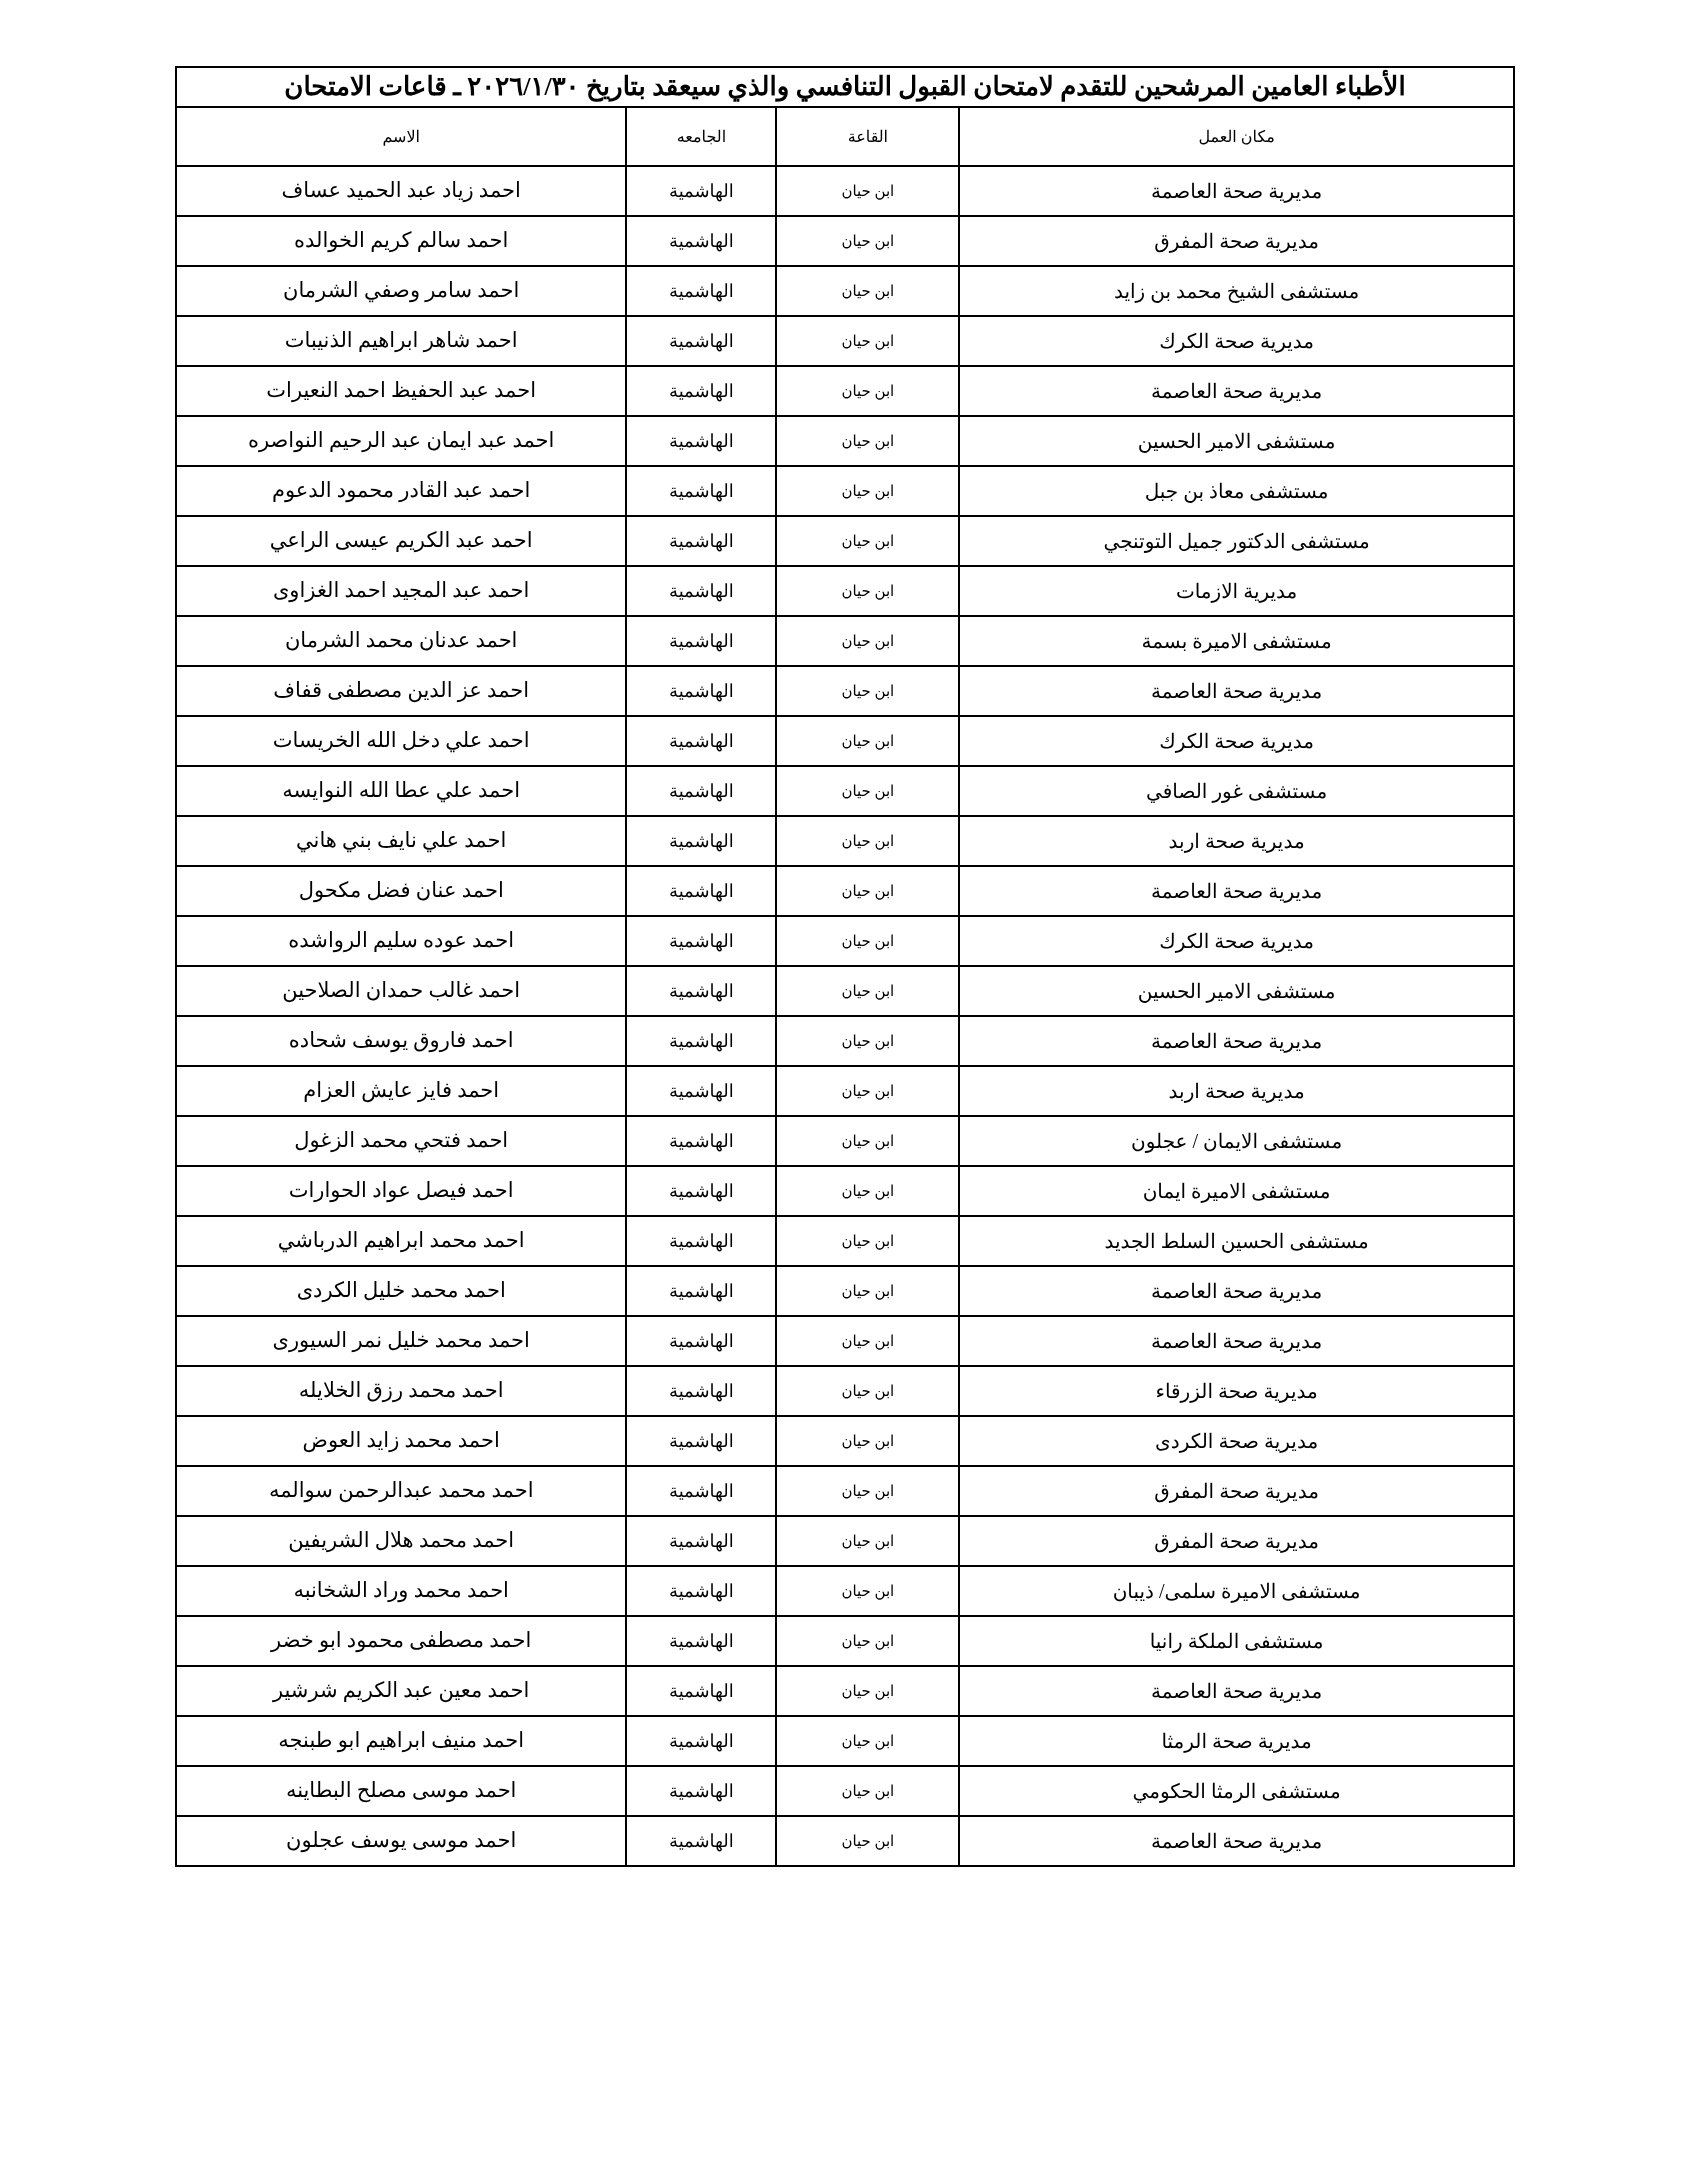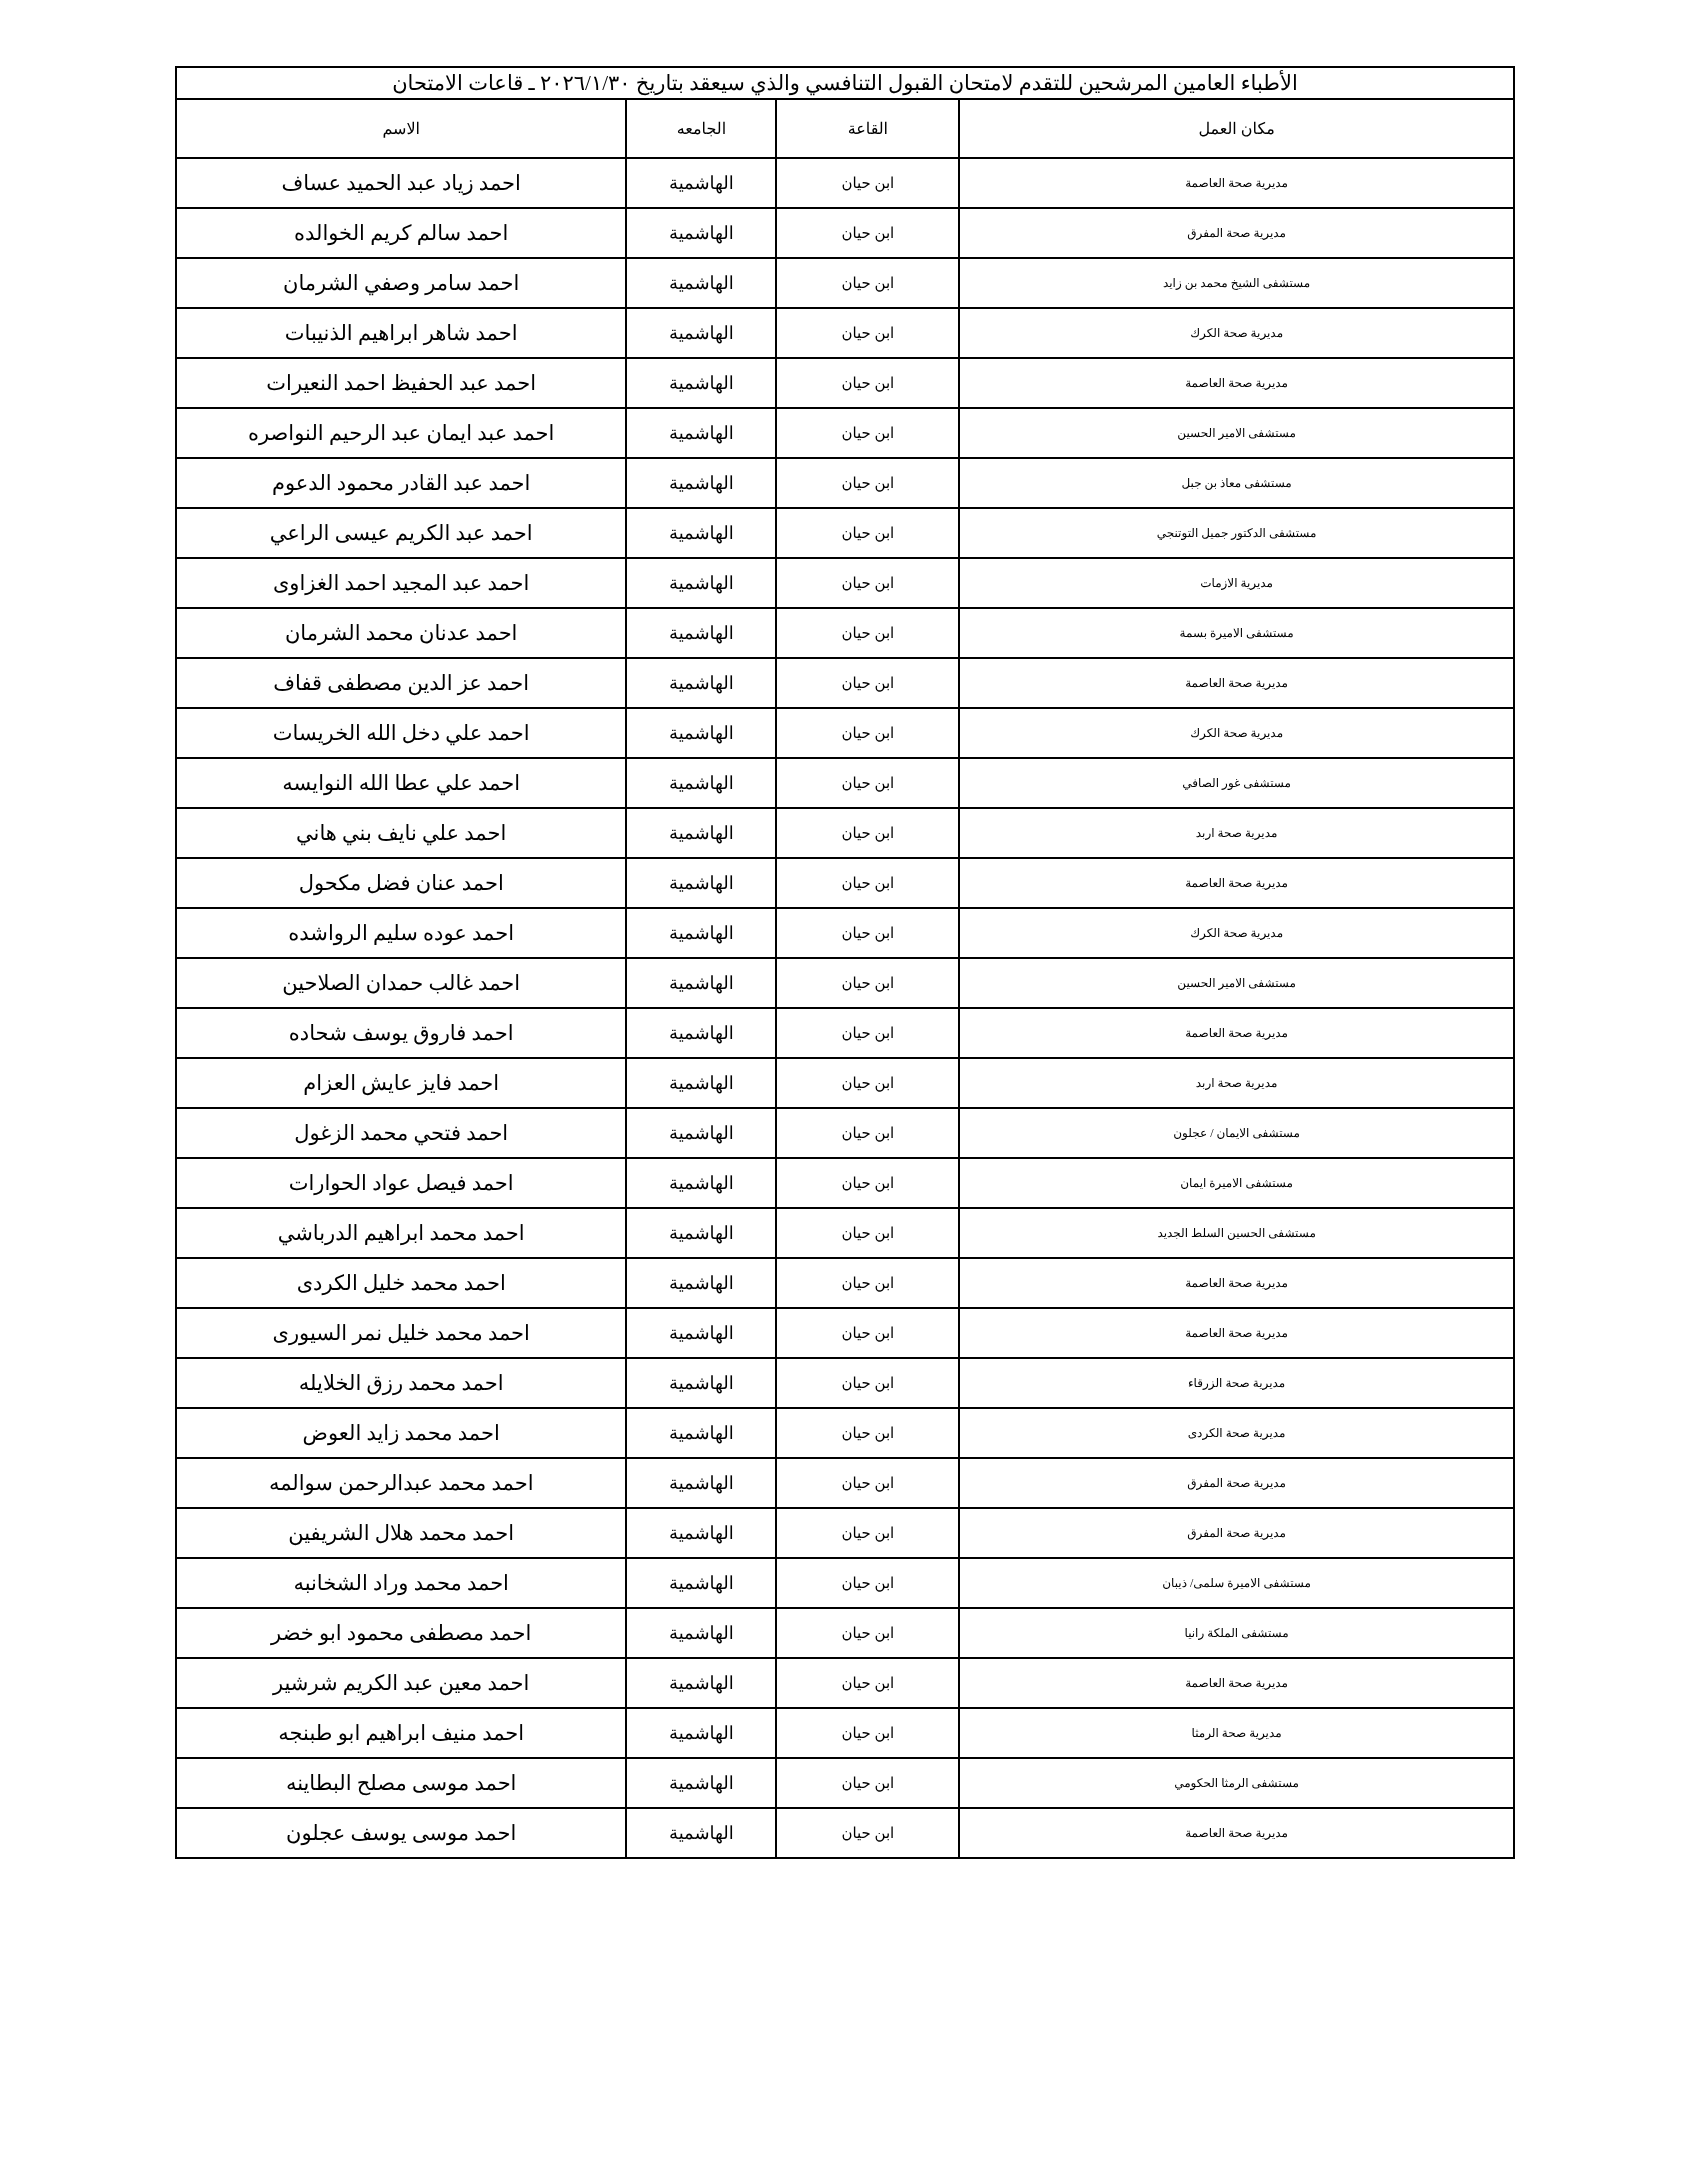--- a/index.html
+++ b/index.html
@@ -29,22 +29,22 @@
   }
   table.doc-table td, table.doc-table th {
     border: 2px solid #000000;
     padding: 0;
     vertical-align: middle;
     text-align: center;
   }
   
   .title-cell {
     padding: 17px 22.5px 20px 22.5px;
-    font-weight: normal;
-    font-size: 21px;
+    font-weight: bold;
+    font-size: 26px;
     line-height: 1.45;
     text-align: center;
     letter-spacing: 0px;
   }
   
   .hdr {
     font-weight: normal;
     font-size: 16px;
     height: 57px;
     padding: 5.3px 4px;
@@ -59,21 +59,21 @@
     font-size: 18px;
     height: 48px;
     padding: 2.6px 4px;
   }
   td.c-hall {
     font-size: 15px;
     height: 48px;
     padding: 2.6px 4px;
   }
   td.c-work {
-    font-size: 12px;
+    font-size: 20px;
     height: 48px;
     padding: 2.6px 6.6px;
     border-radius: 19px;
   }
   col.col-work { width: 34.0%; }
   col.col-hall { width: 11.2%; }
   col.col-univ { width: 9.2%; }
   col.col-name { width: 27.6%; }
 </style>
 </head>

